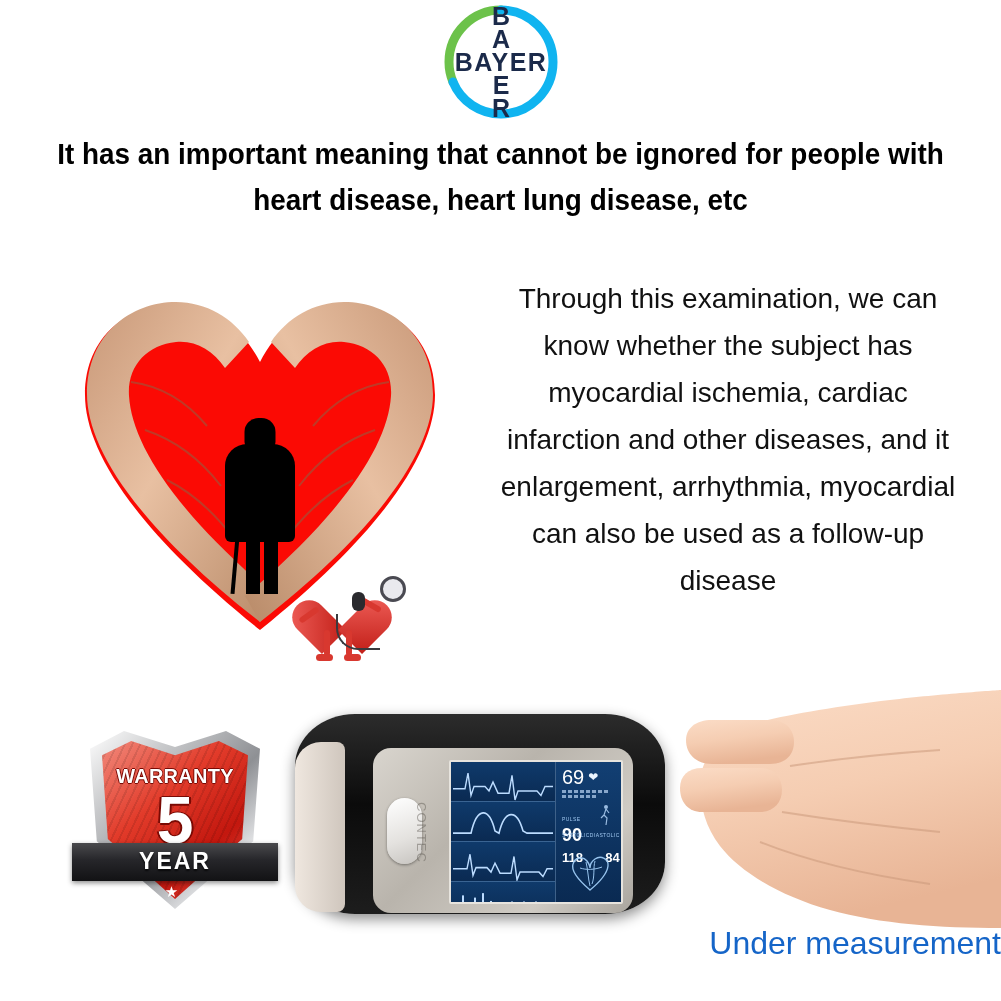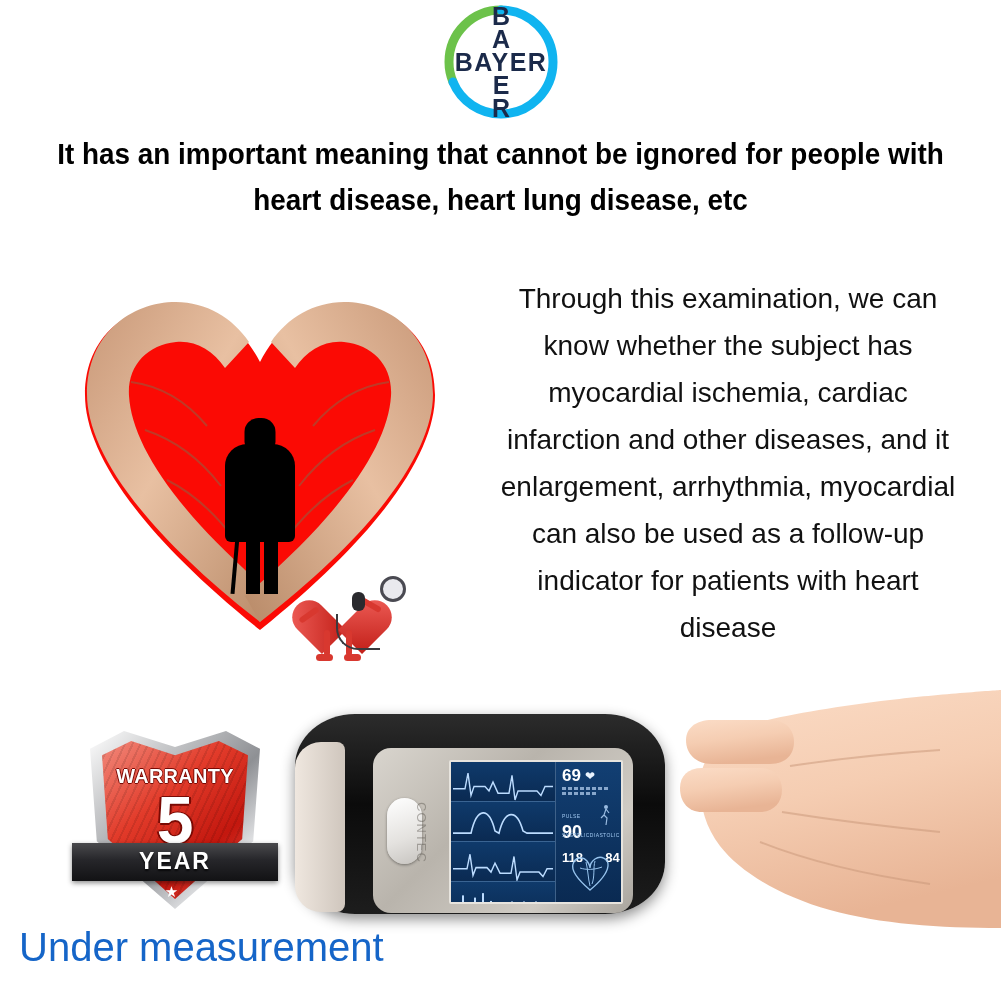--- a/index.html
+++ b/index.html
@@ -153,41 +153,40 @@
     background:#0a2a52;border:2px solid #e7e4de;border-radius:2px;overflow:hidden;
     display:flex;
   }
   .lcd-left{width:104px;height:100%;display:flex;flex-direction:column;
     border-right:1px solid rgba(160,200,240,.35);}
   .wave-cell{flex:1;border-bottom:1px solid rgba(160,200,240,.3);position:relative;
     background:linear-gradient(180deg,#0f3a6b,#0a2a52);}
   .wave-cell:last-child{border-bottom:none;}
   .lcd-right{flex:1;position:relative;padding:5px 4px 0 6px;color:#dbeafe;
     background:linear-gradient(180deg,#123f73,#0a2a52);}
-  .v-big{font-size:17px;font-weight:bold;color:#fff;line-height:1;}
+  .v-big{font-size:20px;font-weight:normal;color:#fff;line-height:1;}
   .v-heart{color:#eaf4ff;font-size:12px;}
   .v-micro{display:block;height:3px;margin-top:3px;width:48px;
     background:repeating-linear-gradient(90deg,rgba(200,225,255,.65) 0 4px,transparent 4px 6px);}
   .v-micro.short{width:34px;margin-top:2px;}
   .v-lab{font-size:5px;color:#9fc6ef;letter-spacing:.4px;text-transform:uppercase;}
   .v-mid{font-size:18px;font-weight:bold;color:#fff;line-height:1;margin-top:1px;}
   .bp-row{position:absolute;left:6px;right:4px;top:70px;display:flex;justify-content:space-between;}
   .bp-val{font-size:13px;color:#fff;font-weight:bold;margin-top:12px;}
   .heart-ico{position:absolute;left:12px;top:90px;width:44px;height:40px;opacity:.95;}
   .runner{position:absolute;right:8px;top:42px;width:14px;height:22px;opacity:.8;}
 
   
   .hand-right{position:absolute;left:640px;top:636px;width:361px;height:300px;}
 
   
   .caption{
-    position:absolute;left:0;right:0;top:925px;text-align:left;
-    color:#1565c8;font-size:40px;
+    position:absolute;left:0;right:0;top:925px;text-align:right;
+    color:#1565c8;font-size:32px;
     font-family:"Liberation Sans",sans-serif;
-    margin-left:19px;
   }
 </style>
 </head>
 <body>
 
 <div class="page">
 
   <div class="logo-wrap">
     <svg class="logo-ring" viewBox="0 0 120 120">
       <path d="M60 8 A52 52 0 0 0 8 60 A52 52 0 0 0 12 80" fill="none" stroke="#6cc24a" stroke-width="9" stroke-linecap="round"></path>
@@ -210,21 +209,20 @@
     <div>heart disease, heart lung disease, etc</div>
   </div>
 
   <div class="body-copy">
     <div>Through this examination, we can</div>
     <div>know whether the subject has</div>
     <div>myocardial ischemia, cardiac</div>
     <div>infarction and other diseases, and it</div>
     <div>enlargement, arrhythmia, myocardial</div>
     <div>can also be used as a follow-up</div>
-    <div>indicator for patients with heart</div>
     <div>disease</div>
   </div>
 
   <div class="heart-art">
     <svg class="heart-shape" viewBox="0 0 370 350">
       <defs>
         <linearGradient id="skinL" x1="0" y1="0" x2="1" y2="1">
           <stop offset="0%" stop-color="#c89878"></stop>
           <stop offset="45%" stop-color="#e8c0a2"></stop>
           <stop offset="100%" stop-color="#b88a68"></stop>

